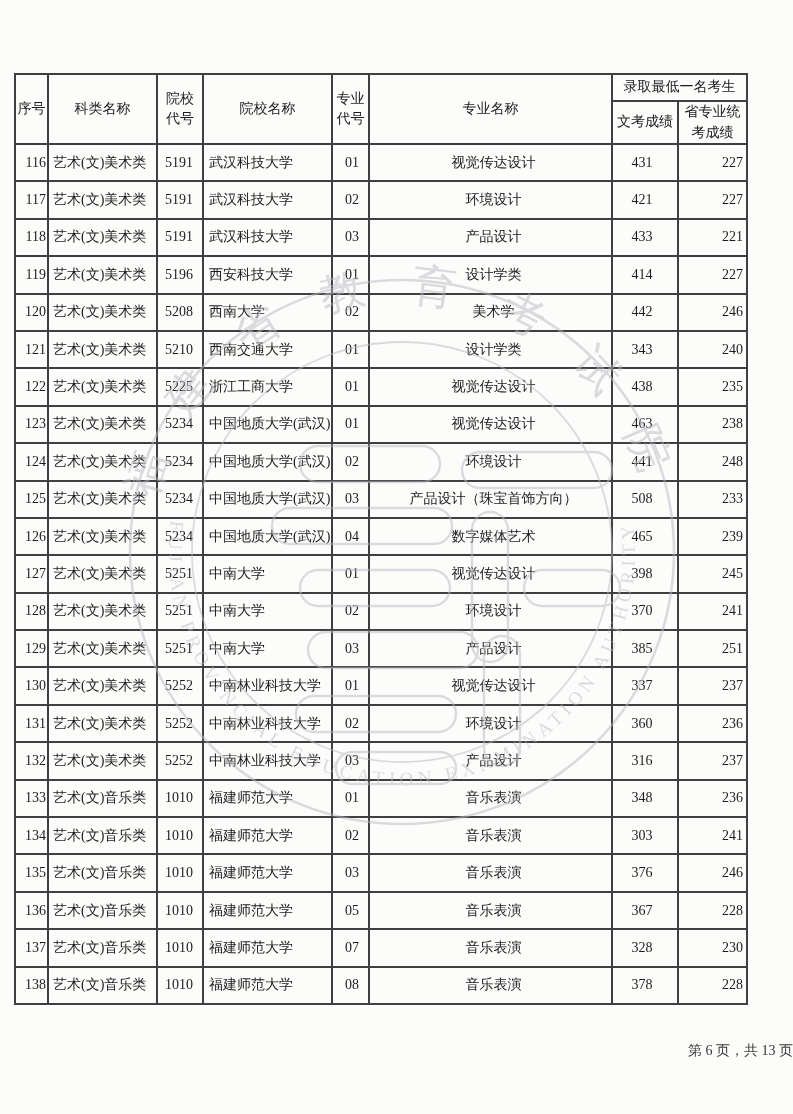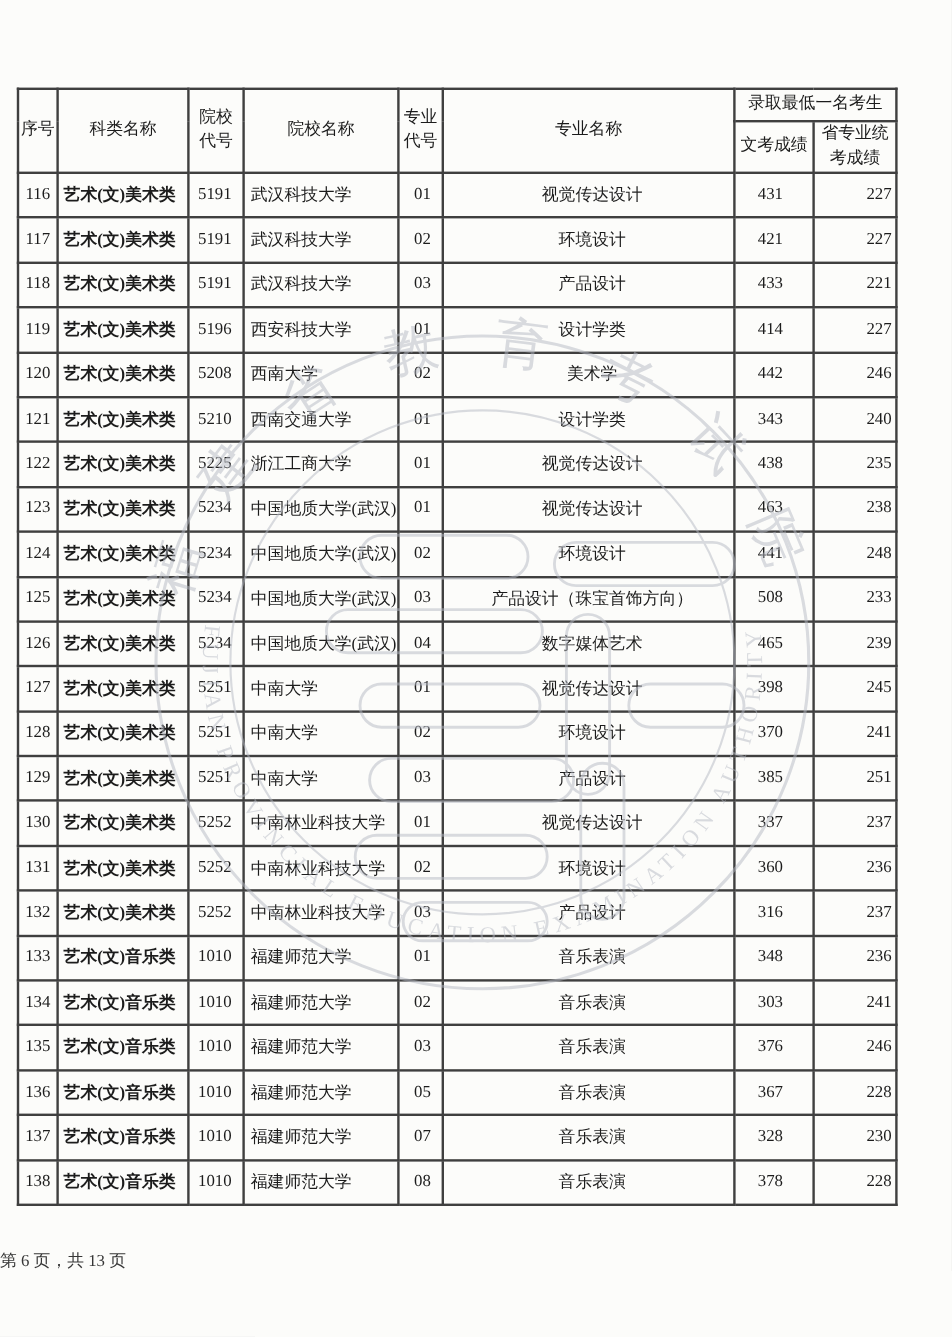--- a/index.html
+++ b/index.html
@@ -34,22 +34,22 @@
   thead tr.h2 { height: 43px; }
   thead th {
     text-align: center;
     vertical-align: middle;
     white-space: pre-line;
     line-height: 1.45;
     padding: 0 1px;
   }
   tbody tr { height: 37.4px; }
   tbody td { vertical-align: middle; white-space: nowrap; }
-  tbody td:nth-child(1) { text-align: center; }
-  tbody td:nth-child(2) { text-align: left; padding-left: 4px; font-weight: bold; }
+  tbody td:nth-child(1) { text-align: right; }
+  tbody td:nth-child(2) { text-align: left; padding-left: 4px; }
   tbody td:nth-child(3) { text-align: left; padding-left: 7px; border-radius: 17px; }
   tbody td:nth-child(4) { text-align: left; padding-left: 5px; }
   tbody td:nth-child(5) { text-align: center; padding-left: 4px; }
   tbody td:nth-child(6) { text-align: center; padding-left: 7px; }
   tbody td:nth-child(7) { text-align: center; padding-right: 7px; }
   tbody td:nth-child(8) { text-align: right; padding-right: 3px; }
   
   .watermark {
     position: absolute;
     left: 0; top: 0;
@@ -58,21 +58,21 @@
     opacity: 0.5;
   }
   .watermark text { font-family: "Liberation Serif", "DejaVu Serif", serif; }
   #wm-cn text { font-size: 44px; }
   #wm-en-text { font-size: 19px; letter-spacing: 5px; }
   
   .footer {
     position: absolute;
     left: 0; top: 1042px;
     width: 793px;
-    text-align: left;
+    text-align: right;
     font-size: 14px;
     color: #363636;
     z-index: 1;
   }
 </style>
 </head>
 <body>
 
 <div class="page">
 

